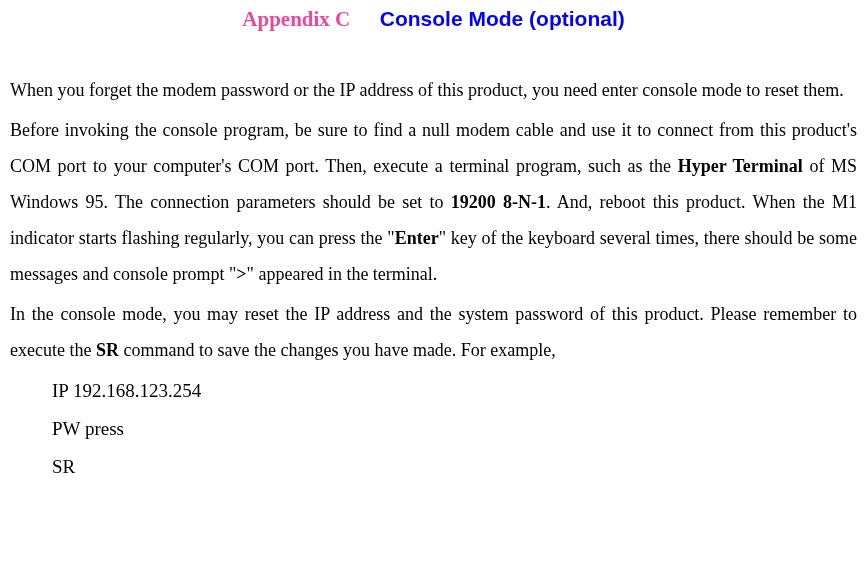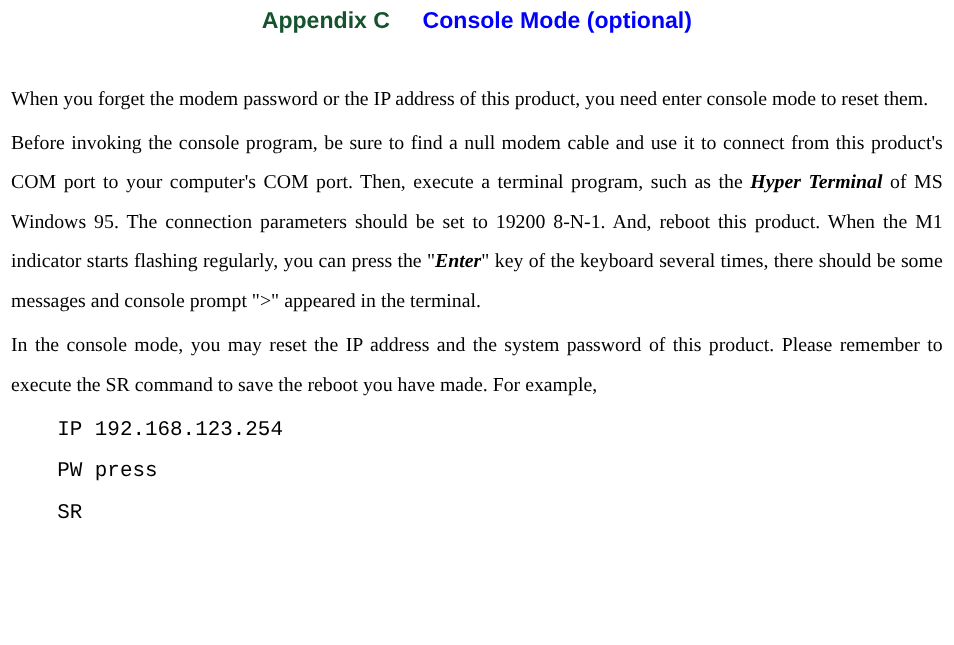--- a/index.html
+++ b/index.html
@@ -11,64 +11,64 @@
       height: 586px;
       background: #fff;
       padding: 8px 10px 10px 10px;
       line-height: 1.0;
     }
     .heading {
       text-align: center;
       margin-bottom: 42px;
     }
     .heading-a {
-      font-family: Liberation Sans, sans-serif;
+      font-family: Liberation Serif, serif;
       font-weight: bold;
       font-size: 21px;
-      color: #14532d;
+      color: #ec4899;
     }
     .heading-b {
       font-family: Arial, Helvetica, sans-serif;
       font-weight: bold;
       font-size: 21px;
       color: #0000ff;
       margin-left: 25px;
     }
     .para {
       font-size: 18px;
       text-align: justify;
       line-height: 2.0;
       margin-bottom: 4px;
     }
     .code-block {
-      font-family: Liberation Mono, monospace;
+      font-family: Liberation Serif, serif;
       font-size: 19px;
       margin-left: 42px;
       line-height: 2.0;
     }
-    .bold { font-weight: normal; }
-    .bold-italic { font-weight: bold; font-style: italic; }
+    .bold { font-weight: bold; }
+    .bold-italic { font-weight: bold; }
   </style>
 </head>
 <body>
 
 <div class="heading">
   <span class="heading-a">Appendix C</span>
   <span class="heading-b">Console Mode (optional)</span>
 </div>
 
 <p class="para">
   <span>When you forget the modem password or the IP address of this product, you need enter console mode to reset them.</span>
 </p>
 
 <p class="para">
   <span>Before invoking the console program, be sure to find a null modem cable and use it to connect from this product's COM port to your computer's COM port. Then, execute a terminal program, such as the </span><span class="bold-italic">Hyper Terminal</span><span> of MS Windows 95. The connection parameters should be set to </span><span class="bold">19200 8-N-1</span><span>. And, reboot this product. When the M1 indicator starts flashing regularly, you can press the "</span><span class="bold-italic">Enter</span><span>" key of the keyboard several times, there should be some messages and console prompt "</span><span class="bold">&gt;</span><span>" appeared in the terminal.</span>
 </p>
 
 <p class="para">
-  <span>In the console mode, you may reset the IP address and the system password of this product. Please remember to execute the </span><span class="bold">SR</span><span> command to save the reboot you have made. For example,</span>
+  <span>In the console mode, you may reset the IP address and the system password of this product. Please remember to execute the </span><span class="bold">SR</span><span> command to save the changes you have made. For example,</span>
 </p>
 
 <div class="code-block">
   <div>IP 192.168.123.254</div>
   <div>PW press</div>
   <div>SR</div>
 </div>
 
 </body></html>

